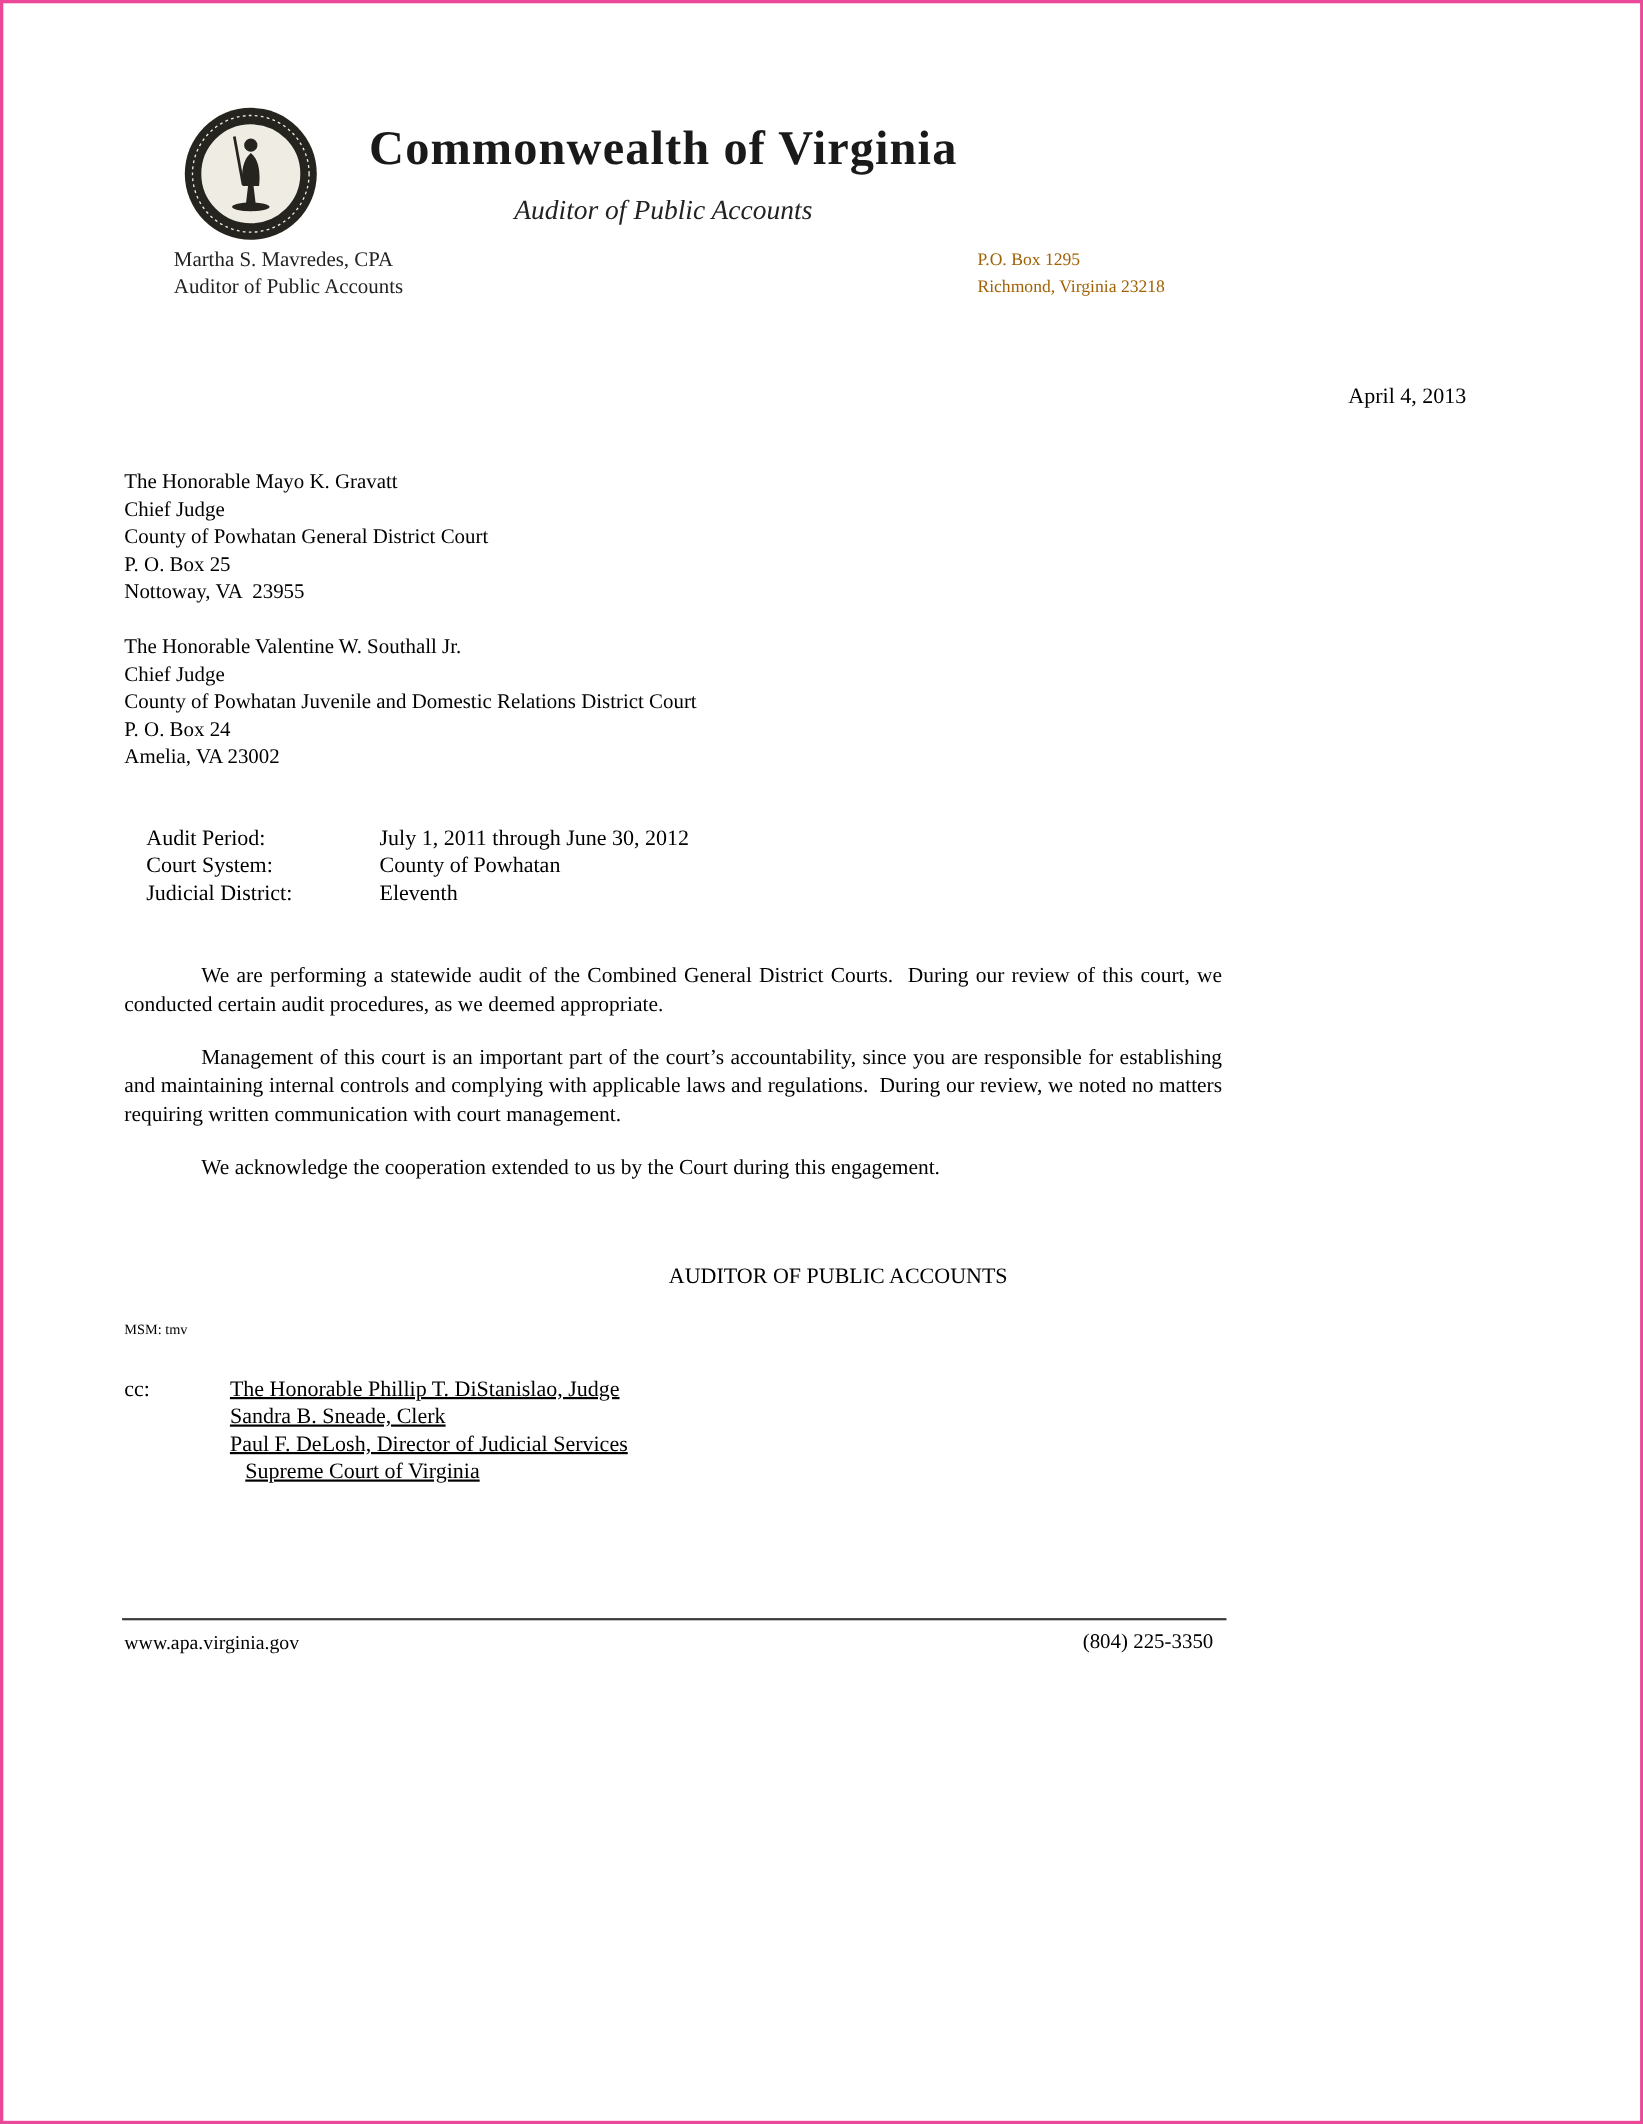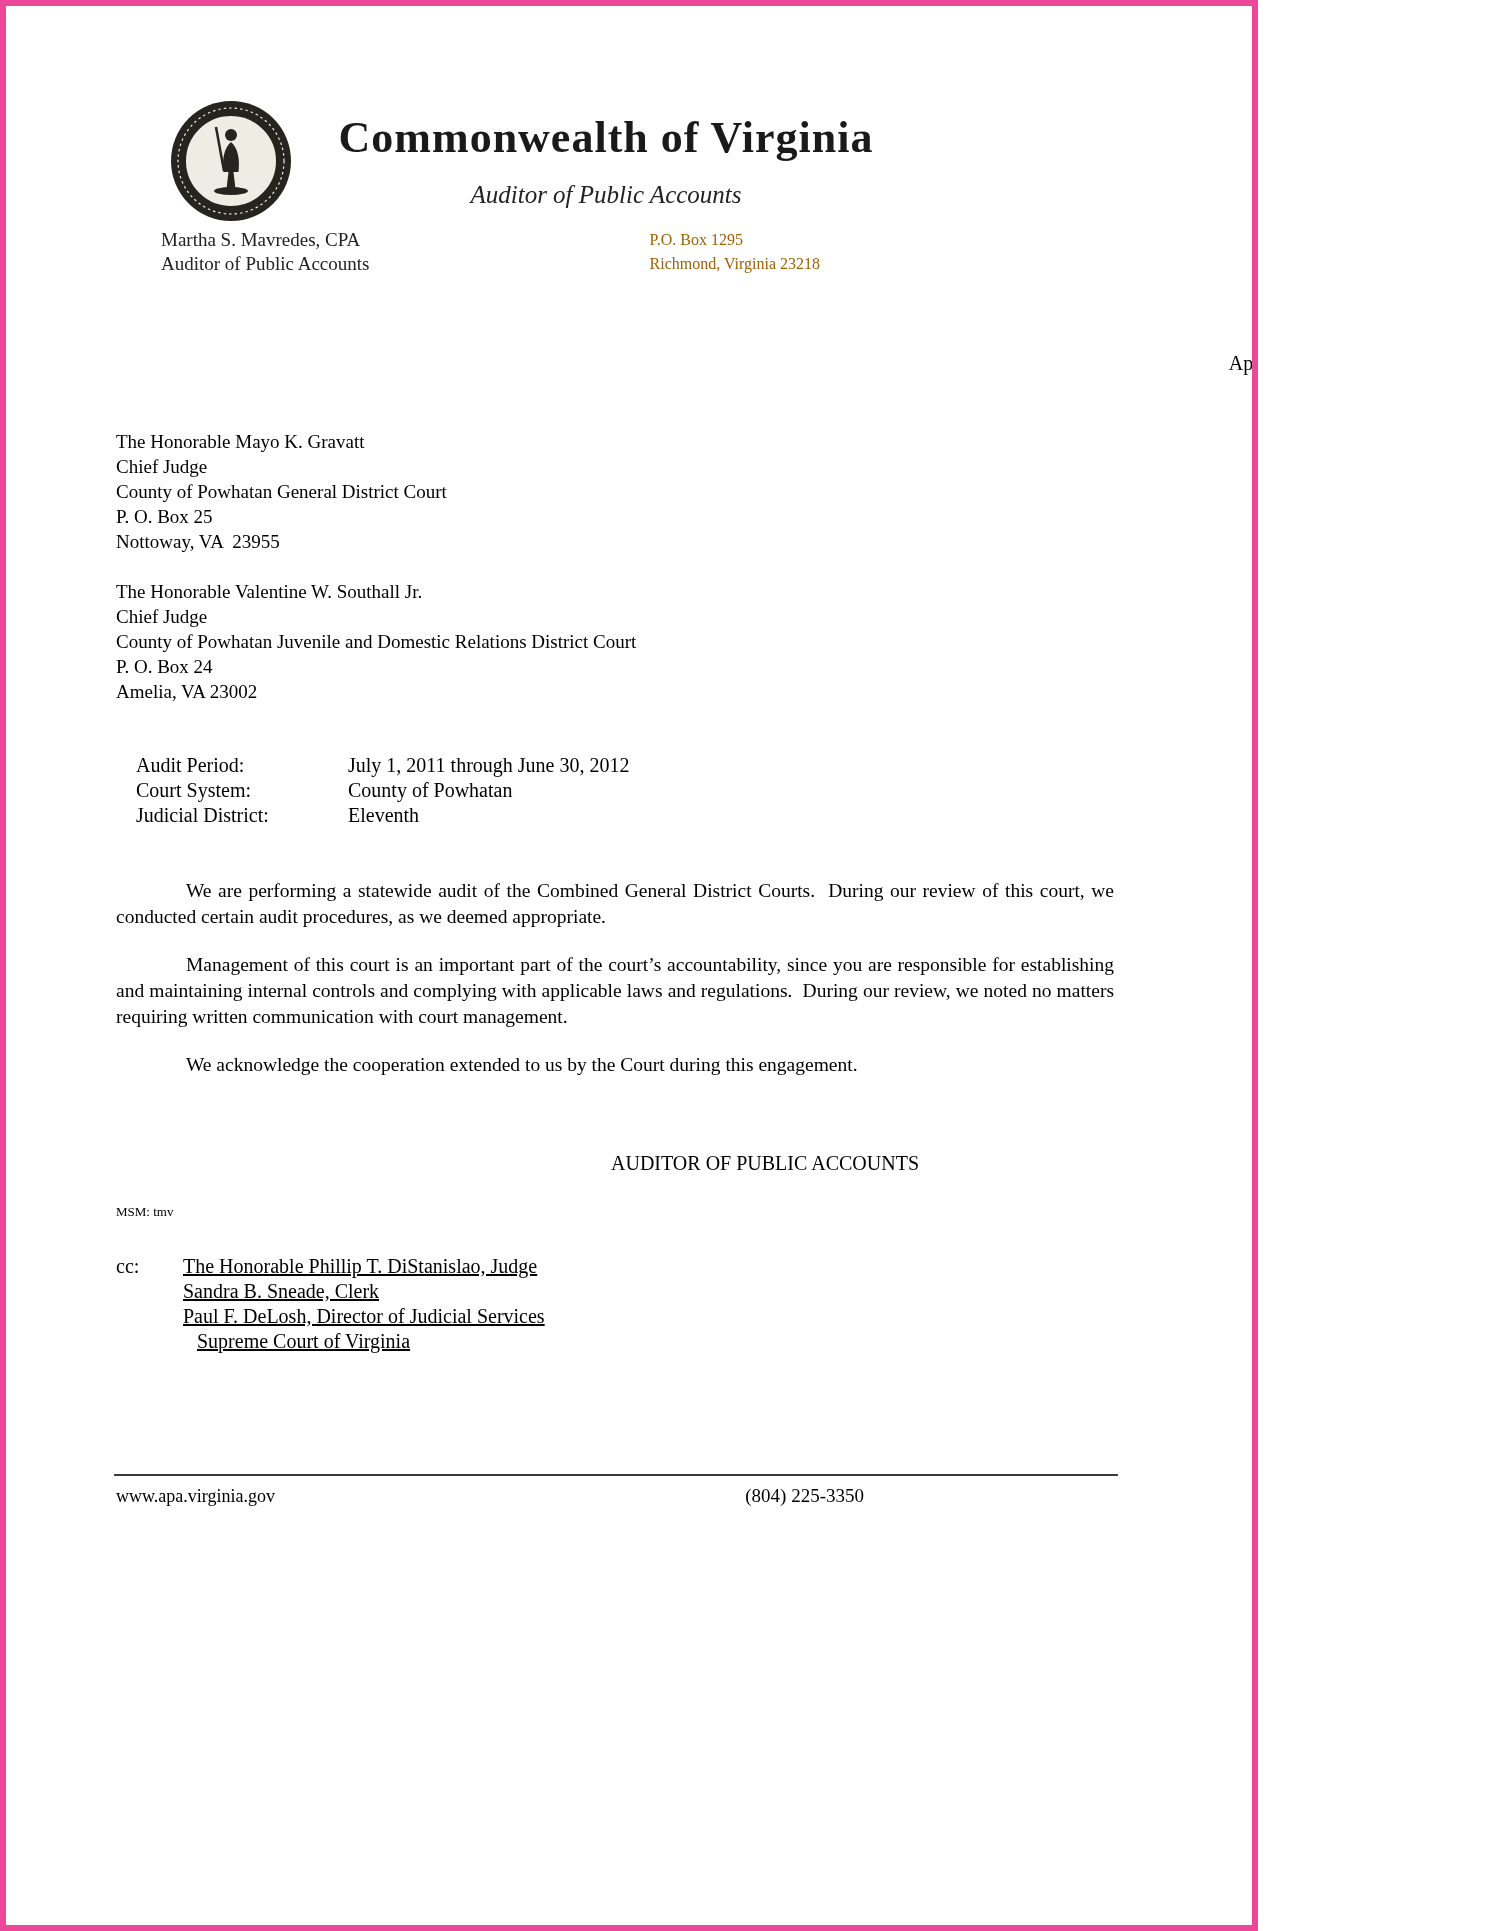--- a/index.html
+++ b/index.html
@@ -3,23 +3,23 @@
 <meta charset="utf-8">
 <style>
   html, body { margin: 0; padding: 0; background: #ffffff; }
   body {
     width: 1494px; height: 1931px;
     font-family: "Liberation Serif", serif;
     color: #000;
   }
   .page {
     position: relative;
-    width: 1258px; height: 1931px;
+    width: 1494px; height: 1931px;
     box-sizing: border-box;
-    border: 6px solid #ec4899;
+    border: 3px solid #ec4899;
     background: #ffffff;
     overflow: hidden;
   }
 
   
   .seal { position: absolute; left: 163px; top: 93px; width: 124px; height: 124px; }
   .head-text { position: absolute; left: 300px; top: 106px; width: 600px; text-align: center; }
   .head-title {
     font-size: 44px; font-weight: bold; letter-spacing: 1px;
     color: #1a1a1a;
@@ -62,21 +62,21 @@
   .para-2 { top: 946px; }
   .para-3 { top: 1046px; }
 
   
   .signature { position: absolute; left: 605px; top: 1146px; font-size: 20px; }
   .reference { position: absolute; left: 110px; top: 1198px; font-size: 13px; }
 
   
   .cc-block { position: absolute; left: 110px; top: 1248px; font-size: 20px; line-height: 25px; text-decoration: underline; }
   .cc-label { position: absolute; left: 0; top: 0; }
-  .cc-lines { margin-left: 67px; }
+  .cc-lines { margin-left: 96px; }
   .cc-indent { padding-left: 14px; }
 
   
   .footer-rule { position: absolute; left: 108px; top: 1468px; width: 1004px; height: 2px; background: #3a3a3a; }
   .footer-left { position: absolute; left: 110px; top: 1480px; font-size: 18px; }
   .footer-right { position: absolute; right: 388px; top: 1479px; font-size: 19px; }
 </style>
 </head>
 <body>
 

